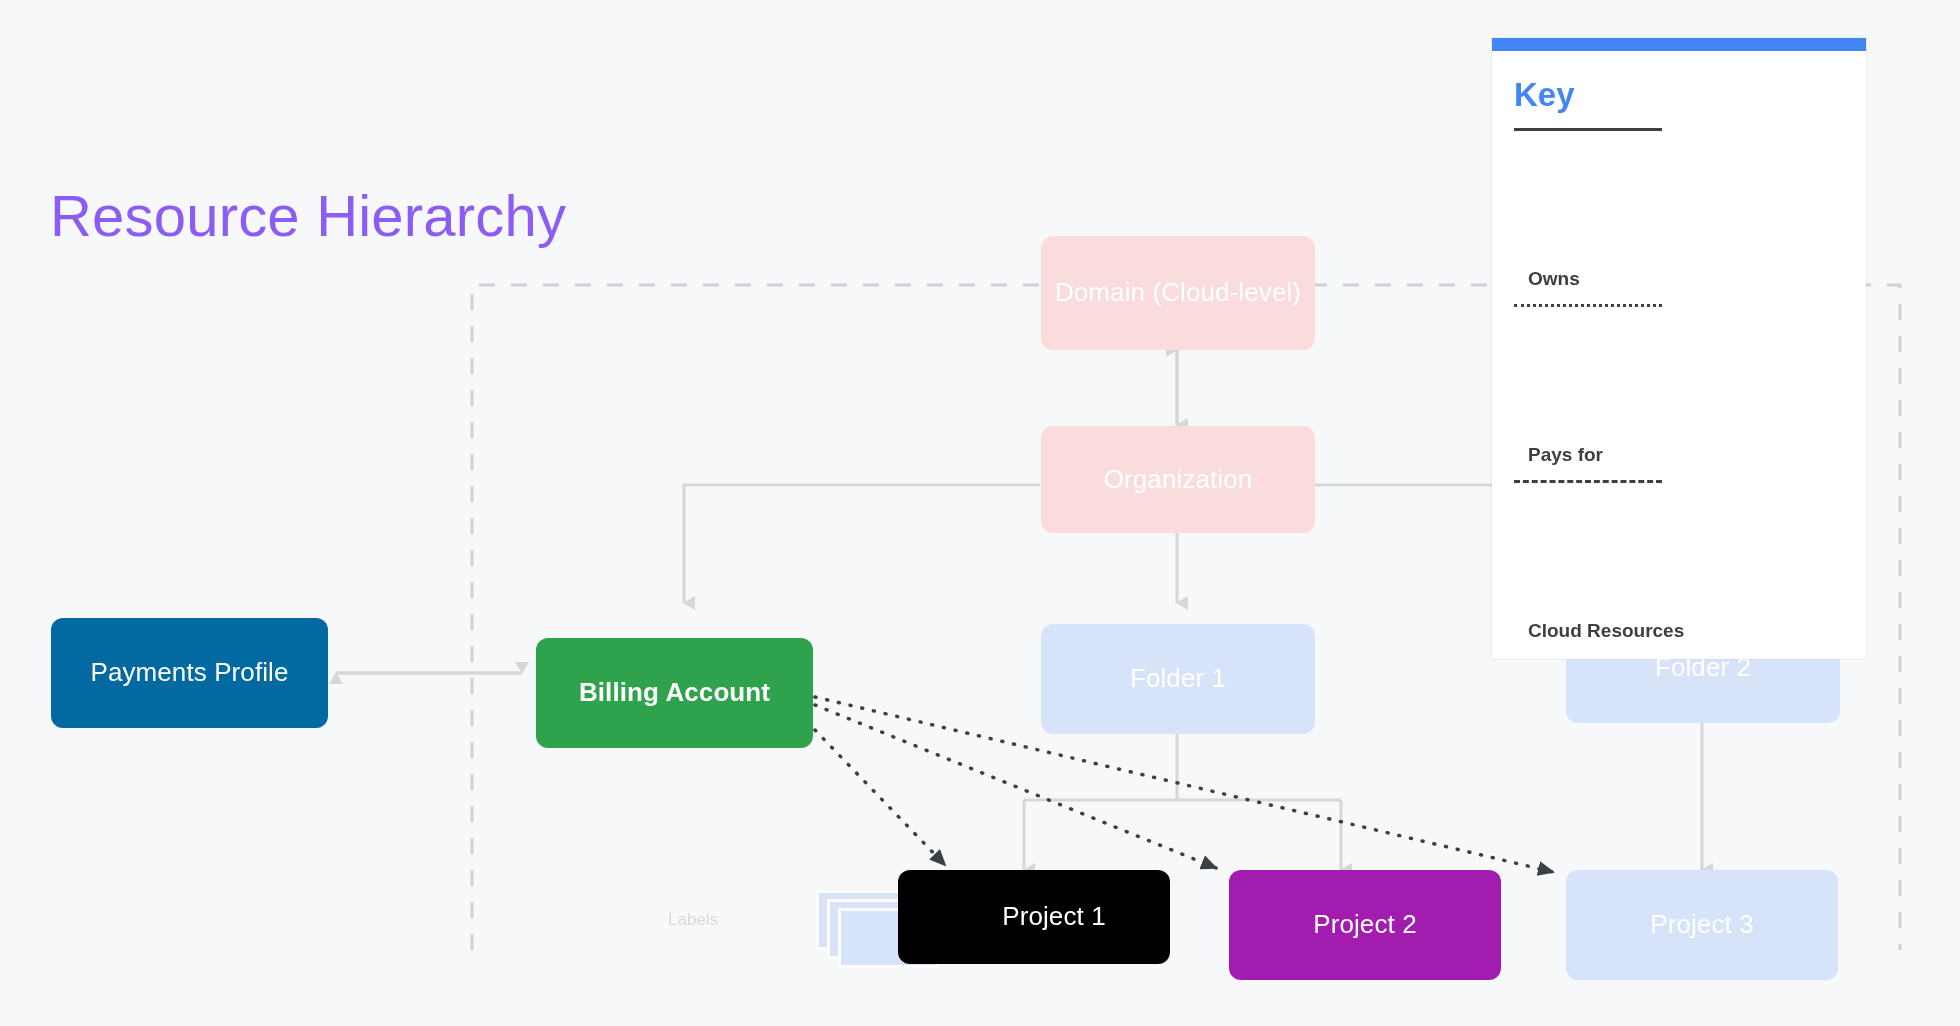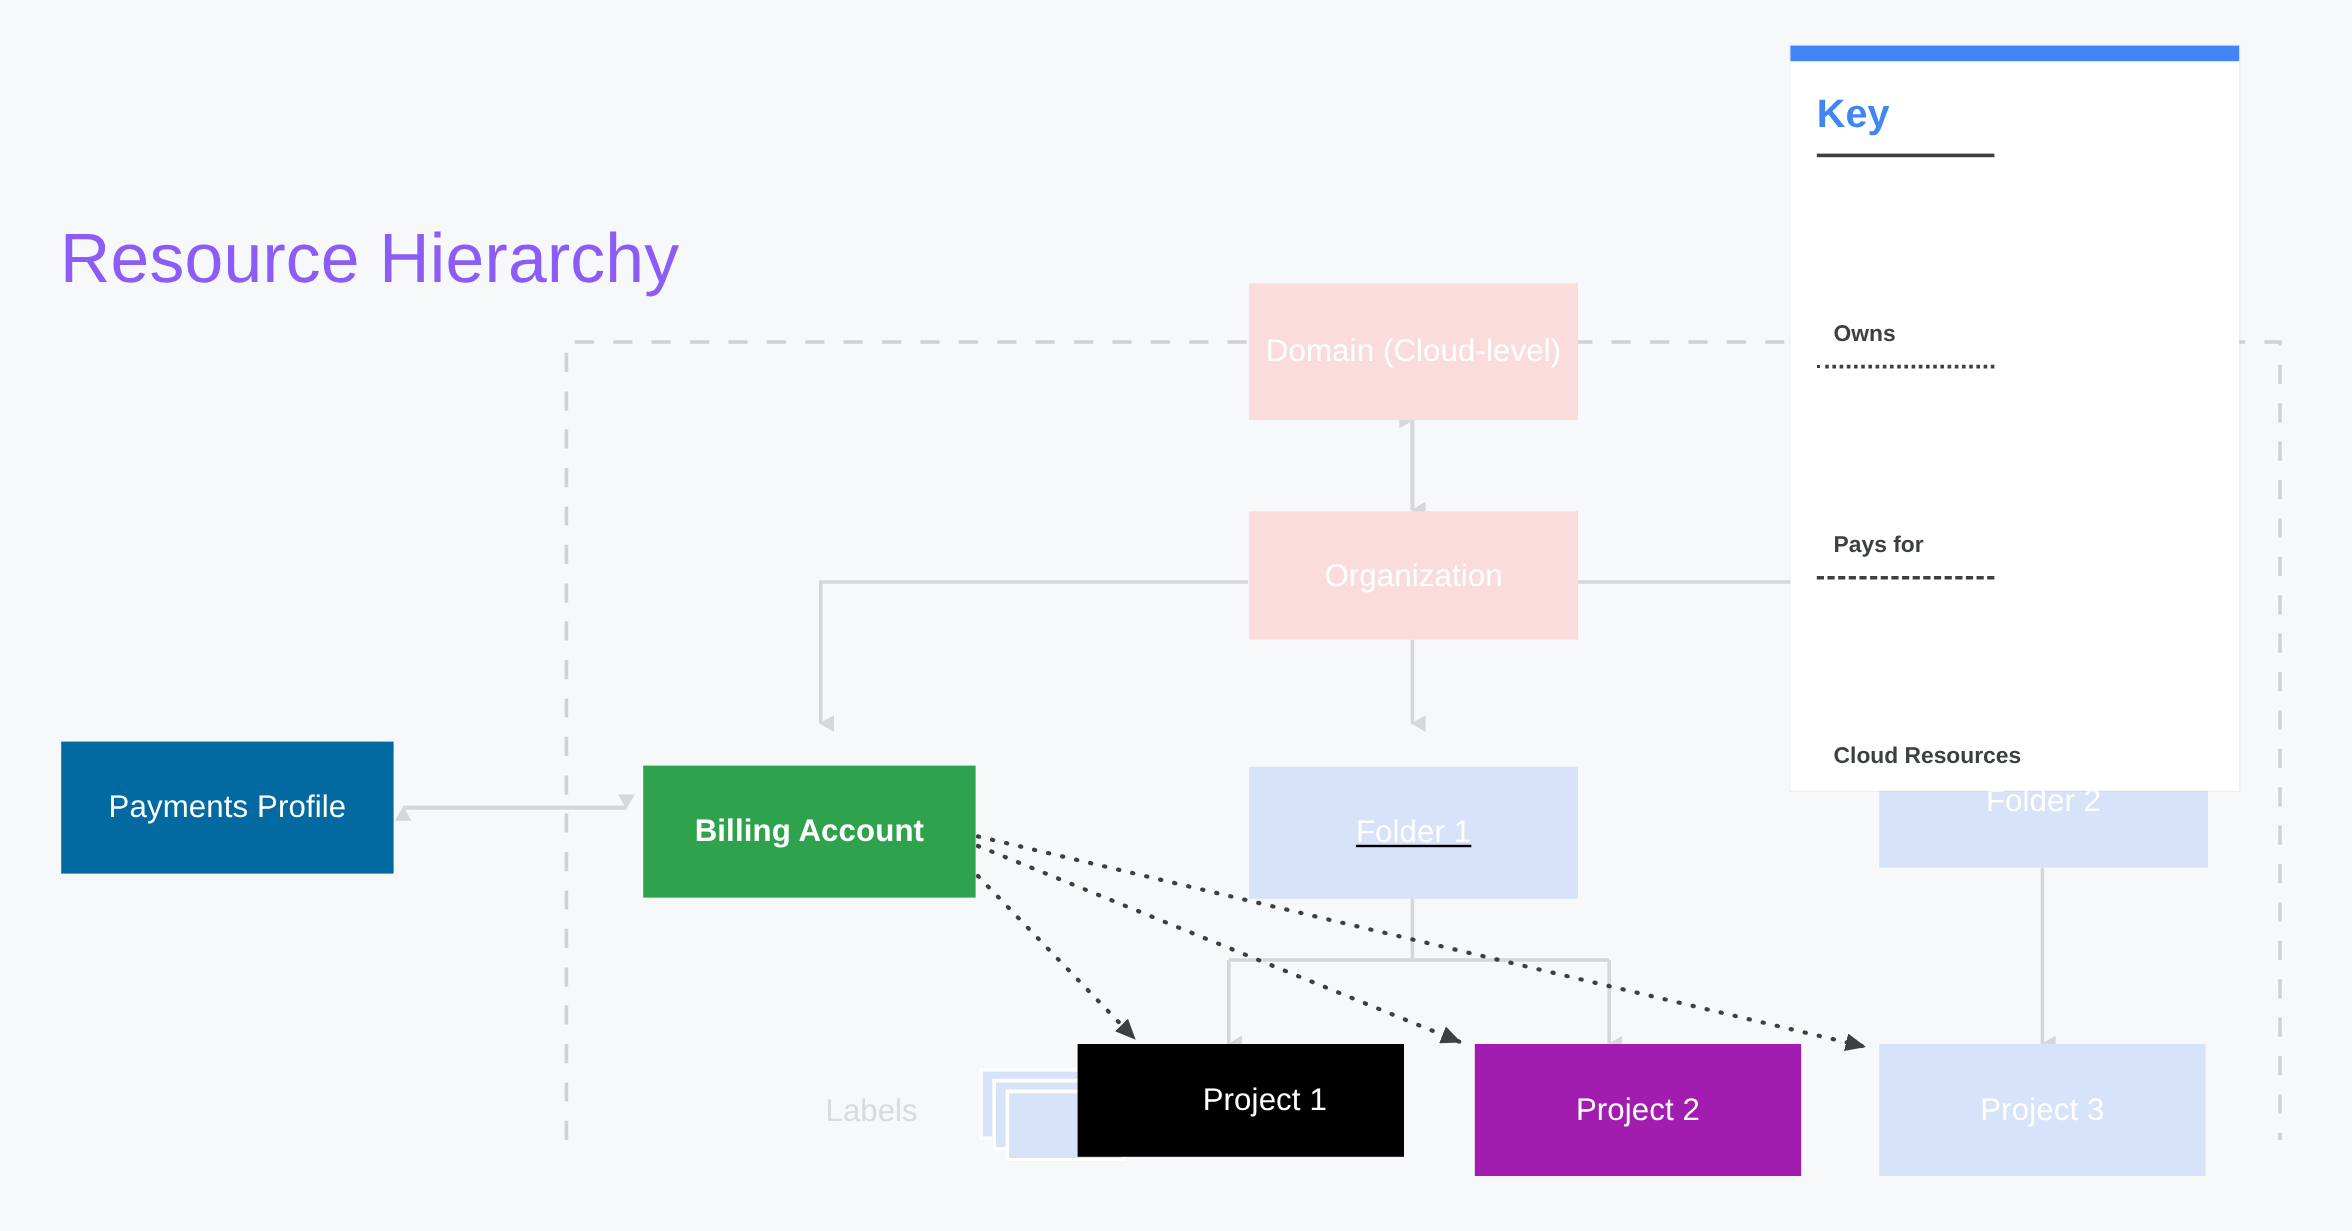--- a/index.html
+++ b/index.html
@@ -29,20 +29,21 @@
     pointer-events: none;
   }
   .node {
     position: absolute;
     display: flex;
     align-items: center;
     justify-content: center;
     box-sizing: border-box;
     text-align: right;
     line-height: 1.2;
+    border-radius: 12px;
   }
   .node-label {
     color: #FFFFFF;
     font-size: 26px;
     font-weight: 400;
     letter-spacing: 0.1px;
   }
   .node-label.bold {
     font-weight: 700;
   }
@@ -51,23 +52,23 @@
     left: 50px;
     top: 182px;
     font-size: 58px;
     color: #8b5cf6;
     font-weight: 400;
     letter-spacing: 0.2px;
     white-space: nowrap;
   }
   #labels-caption {
     position: absolute;
-    left: 688px;
+    left: 668px;
     top: 910px;
-    font-size: 26px;
+    font-size: 17px;
     color: #D8DADD;
     font-weight: 400;
     white-space: nowrap;
   }
   
   #legend {
     position: absolute;
     left: 1492px;
     top: 38px;
     width: 374px;
@@ -188,21 +189,21 @@
   </div>
 
   <div class="node" style="left:51px; top:618px; width:277px; height:110px; background:#0369a1;">
     <span class="node-label">Payments Profile</span>
   </div>
 
   <div class="node" style="left:536px; top:638px; width:277px; height:110px; background:#2EA24D;">
     <span class="node-label bold">Billing Account</span>
   </div>
 
-  <div class="node" style="left:1041px; top:639px; width:274px; height:110px; background:#D7E3F9;text-decoration:underline;">
+  <div class="node" style="left:1041px; top:624px; width:274px; height:110px; background:#D7E3F9;">
     <span class="node-label">Folder 1</span>
   </div>
 
   <div class="node" style="left:1566px; top:613px; width:274px; height:110px; background:#D7E3F9;">
     <span class="node-label">Folder 2</span>
   </div>
 
   <div id="labels-caption">Labels</div>
 
   <div style="position:absolute; left:816px; top:890px; width:120px; height:78px;">

